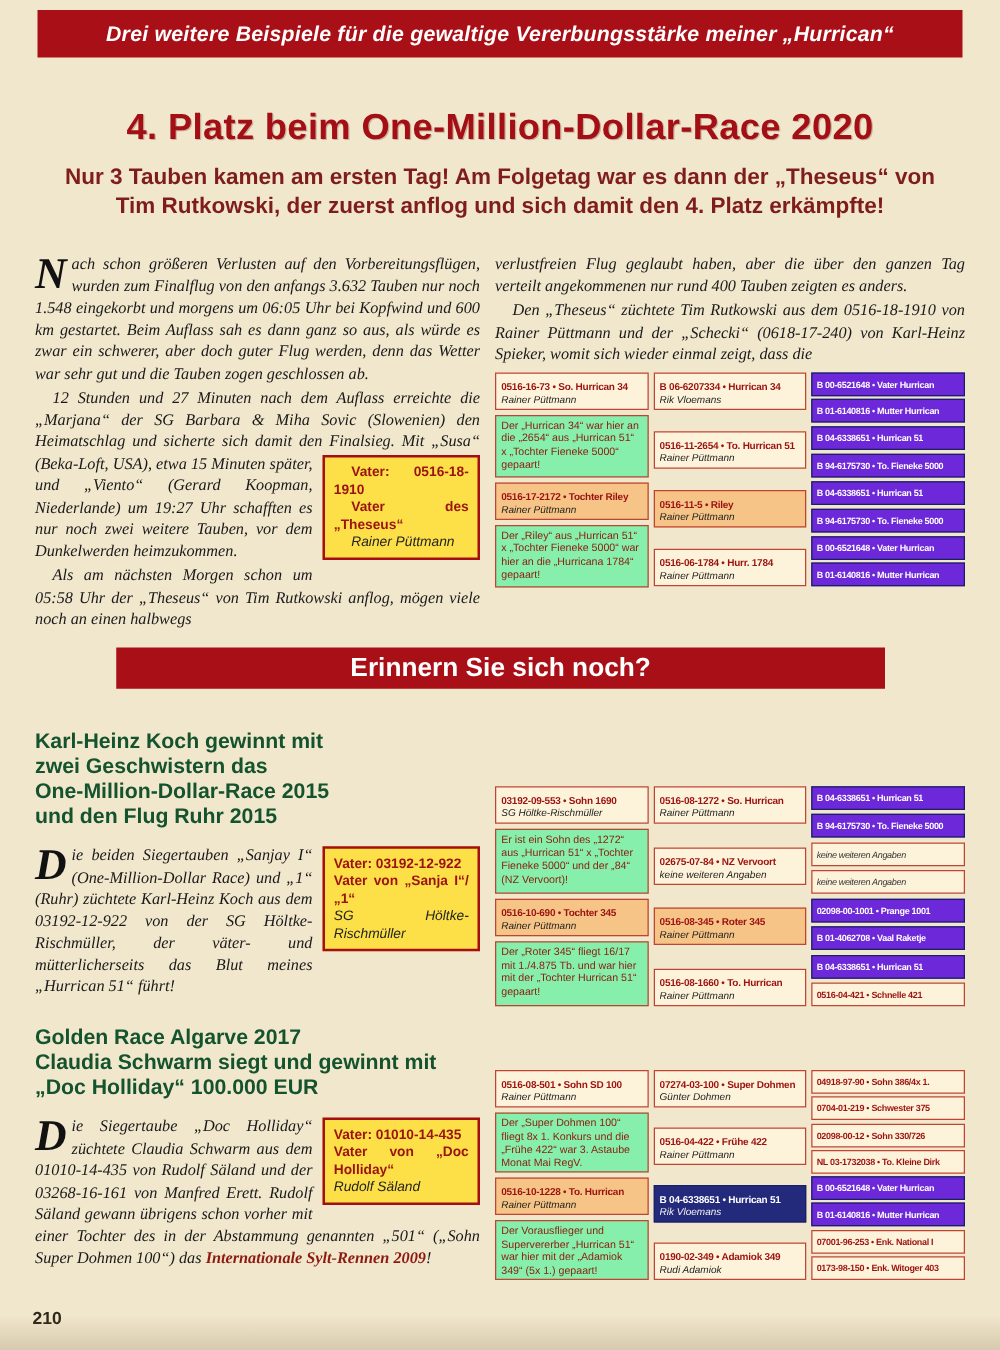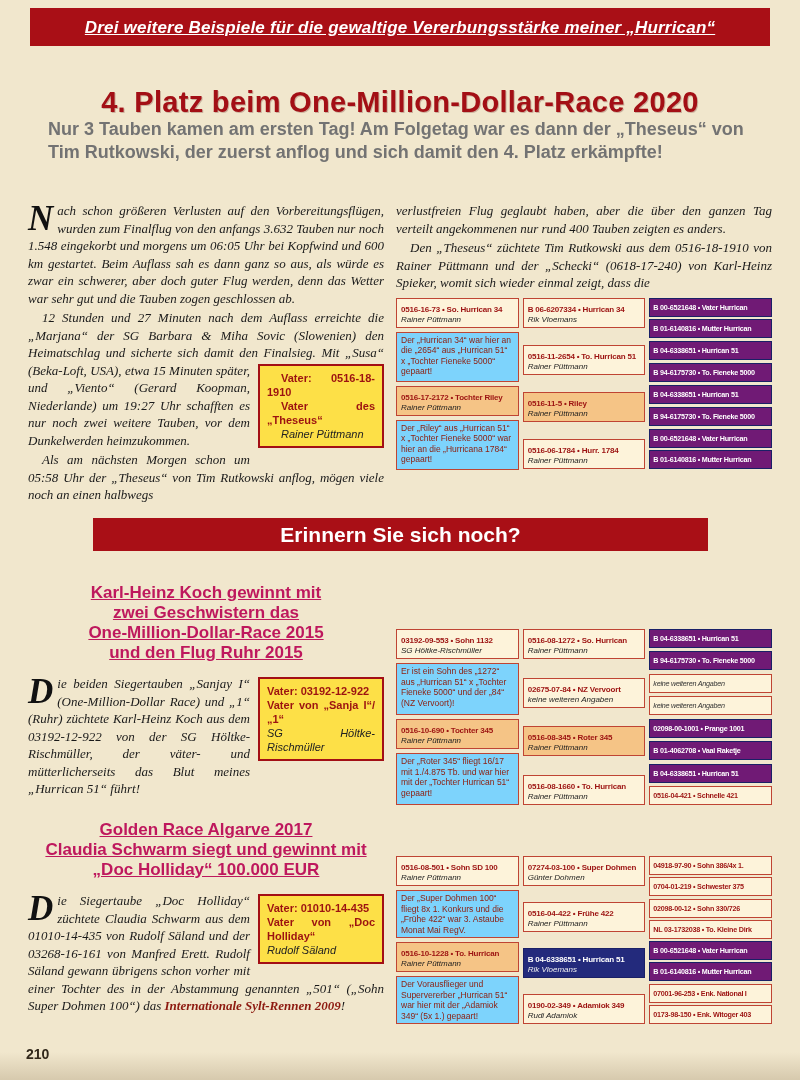--- a/index.html
+++ b/index.html
@@ -3,66 +3,66 @@
 <meta charset="utf-8">
 <style>
   *{margin:0;padding:0;box-sizing:border-box;}
   body{background:#f1e7cd;}
   .page{position:relative;width:800px;height:1080px;background:#f1e7cd;font-family:"Liberation Sans",sans-serif;overflow:hidden;}
   .page::after{content:"";position:absolute;left:0;right:0;bottom:0;height:28px;
     background:linear-gradient(rgba(0,0,0,0),rgba(120,95,60,0.22));pointer-events:none;}
 
   .top-banner{position:absolute;top:8px;left:30px;width:740px;height:38px;background:#a90f16;
     display:flex;align-items:center;justify-content:center;}
-  .top-banner span{font:italic bold 17px/1 "Liberation Sans",sans-serif;color:#fff;letter-spacing:.2px;text-decoration:underline;}
+  .top-banner span{font:italic bold 17px/1 "Liberation Sans",sans-serif;color:#fff;letter-spacing:.2px;}
 
   .main-title{position:absolute;top:86px;left:0;width:100%;text-align:center;
     font:bold 29px/32px "Liberation Sans",sans-serif;color:#a30f15;letter-spacing:.3px;
     text-shadow:1px 1px 0 rgba(90,10,10,.25);}
-  .main-subtitle{position:absolute;top:118px;left:48px;width:704px;text-align:left;
-    font:bold 18px/23px "Liberation Sans",sans-serif;color:#737373;}
+  .main-subtitle{position:absolute;top:130px;left:48px;width:704px;text-align:center;
+    font:bold 18px/23px "Liberation Sans",sans-serif;color:#7f1d1d;}
 
   .cols,.sec{position:absolute;left:28px;width:744px;display:grid;grid-template-columns:356px 376px;column-gap:12px;}
   .cols.s1{top:202px;}
   .sec2{top:583px;}
   .sec3{top:820px;}
 
   .body-text{font:italic 13px/17.5px "Liberation Serif",serif;color:#191919;text-align:justify;}
   p.bp{margin:0 0 2px;}
   p.bp.ind{text-indent:14px;}
   .dropcap{float:left;font:italic bold 35px/29px "Liberation Serif",serif;padding:2px 4px 0 0;color:#111;}
 
   .father-box{float:right;width:126px;margin:2px 0 4px 8px;background:#fde047;border:2px solid #a30f15;padding:5px 7px;}
   .fb1,.fb2{font:bold 11px/14px "Liberation Sans",sans-serif;color:#9c1211;font-style:normal;}
   .fb3{font:italic 11px/14px "Liberation Sans",sans-serif;color:#222;}
 
-  .sec-title{text-align:center;font:bold 17px/20px "Liberation Sans",sans-serif;color:#be185d;margin-bottom:12px;text-decoration:underline;}
+  .sec-title{text-align:left;font:bold 17px/20px "Liberation Sans",sans-serif;color:#14532d;margin-bottom:12px;}
   .sec-title span{display:block;}
 
   .bold-red{font-weight:bold;color:#8d1a10;}
 
   .ped{display:grid;grid-template-columns:1fr 1fr 1fr;gap:4px;}
   .ped-col{display:flex;flex-direction:column;gap:4px;min-width:0;}
   .ped-col.sp{justify-content:space-between;gap:0;}
   #ped1{height:172px;margin-top:6px;}
   #ped2{height:176px;margin-top:46px;}
   #ped3{height:154px;margin-top:36px;}
 
   .cell{border:1px solid #bf4433;}
   .bird{background:#fdf3da;padding:2px 4px;min-height:30px;display:flex;flex-direction:column;justify-content:flex-end;flex:0 0 auto;}
   .bird.hl{background:#f5c486;}
   .bird.dark{background:#232a7c;border-color:#1a2066;}
   .bird.dark .ring{color:#fff;}
   .bird.dark .owner{color:#f0f0f0;}
   .ring{font:bold 8px/10px "Liberation Sans",sans-serif;color:#9c1211;letter-spacing:-.2px;white-space:nowrap;overflow:hidden;}
   .owner{font:italic 8px/10px "Liberation Sans",sans-serif;color:#1d1d1d;white-space:nowrap;overflow:hidden;}
-  .note{background:#7dd3fc;padding:2px 4px;font:8.5px/10.5px "Liberation Sans",sans-serif;color:#8d2112;flex:1 1 auto;}
+  .note{background:#86efac;padding:2px 4px;font:8.5px/10.5px "Liberation Sans",sans-serif;color:#8d2112;flex:1 1 auto;}
   .anc{background:#fdf3da;padding:1px 3px;font:bold 7.2px/9px "Liberation Sans",sans-serif;color:#9c1211;
     letter-spacing:-.25px;display:flex;align-items:center;white-space:nowrap;overflow:hidden;flex:0 0 19px;}
-  .anc.dark{background:#701a75;color:#fff;border-color:#1a2066;}
+  .anc.dark{background:#6d28d9;color:#fff;border-color:#1a2066;}
   .anc.muted{color:#333;font-weight:normal;font-style:italic;}
 
   .banner2{position:absolute;top:518px;left:93px;width:615px;height:33px;background:#a90f16;color:#fff;
     display:flex;align-items:center;justify-content:center;font:bold 21px/1 "Liberation Sans",sans-serif;}
 
   .pagenum{position:absolute;top:1046px;left:26px;font:bold 14px "Liberation Sans",sans-serif;color:#30271a;}
 </style>
 </head>
 <body>
 
@@ -152,21 +152,21 @@
               <span class="fb1" style="display:block">Vater: 03192-12-922</span>
               <span class="fb2" style="display:block">Vater von „Sanja I“/„1“</span>
               <span class="fb3" style="display:block">SG Höltke-Rischmüller</span>
             </span><span>ie beiden Siegertauben „Sanjay I“ (One-Million-Dollar Race) und „1“ (Ruhr) züchtete Karl-Heinz Koch aus dem 03192-12-922 von der SG Höltke-Rischmüller, der väter- und mütterlicherseits das Blut meines „Hurrican 51“ führt!</span></p>
       </div>
     </div>
     <div>
       <div class="ped" id="ped2">
         <div class="ped-col">
             <div class="cell bird ">
-              <div class="ring">03192-09-553 • Sohn 1132</div>
+              <div class="ring">03192-09-553 • Sohn 1690</div>
               <div class="owner">SG Höltke-Rischmüller</div>
             </div>
             <div class="cell note">Er ist ein Sohn des „1272“ aus „Hurrican 51“ x „Tochter Fieneke 5000“ und der „84“ (NZ Vervoort)!</div>
             <div class="cell bird hl">
               <div class="ring">0516-10-690 • Tochter 345</div>
               <div class="owner">Rainer Püttmann</div>
             </div>
             <div class="cell note">Der „Roter 345“ fliegt 16/17 mit 1./4.875 Tb. und war hier mit der „Tochter Hurrican 51“ gepaart!</div>
           </div>
         <div class="ped-col sp">

